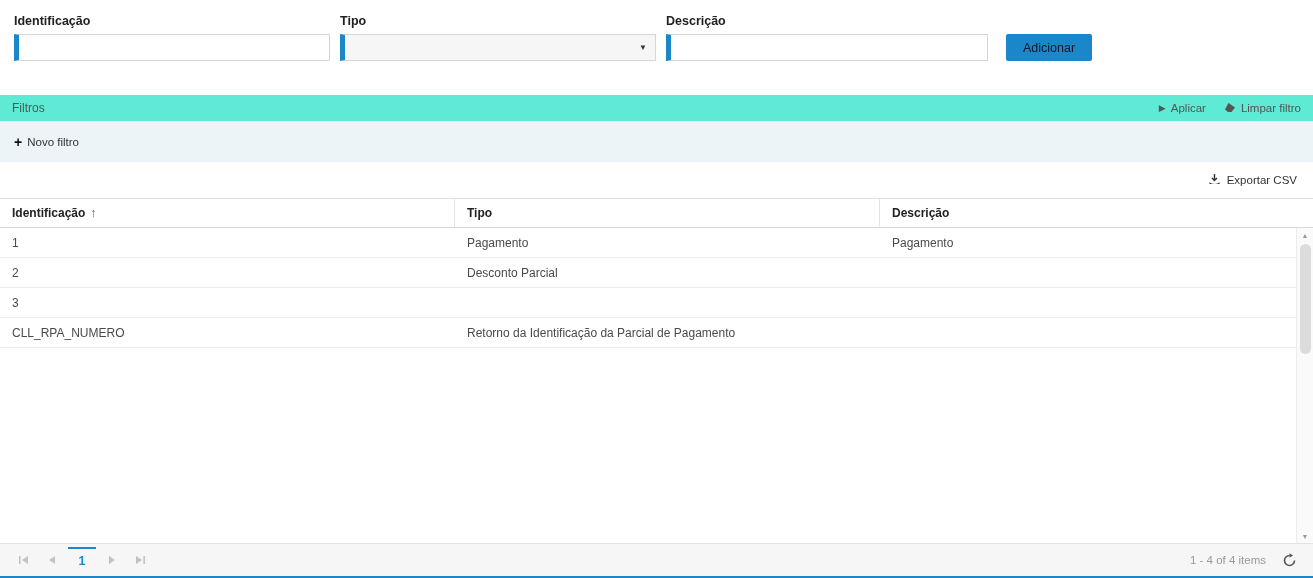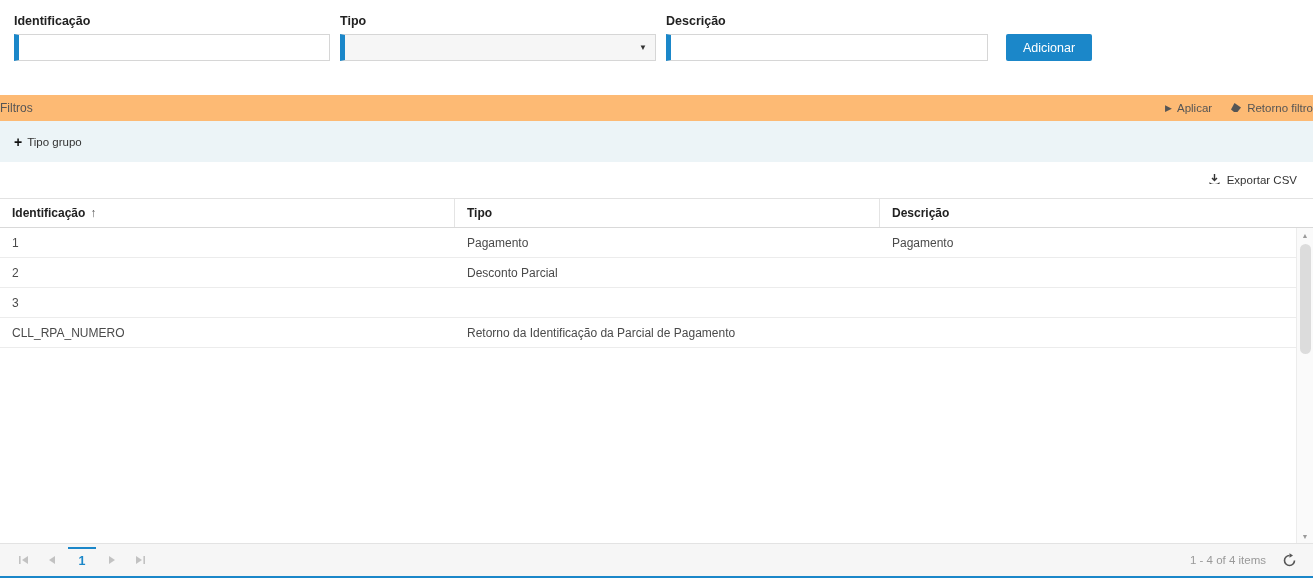--- a/index.html
+++ b/index.html
@@ -25,28 +25,28 @@
   }
   .select-box {
     background:#f6f6f6;
     display:flex; align-items:center; justify-content:flex-end;
     cursor:pointer;
   }
   .select-caret { font-size:8px; color:#333; margin-right:2px; }
   .field-desc .text-input { width:322px; }
   .add-btn {
     margin-left:8px; height:27px; padding:0 17px;
-    background:#1b87c9; color:#ffffff; border:none; border-radius:2px;
+    background:#1b87c9; color:#0f172a; border:none; border-radius:2px;
     font-family:inherit; font-size:12.5px; cursor:pointer;
   }
   
   .filters { margin-top:34px; }
   .filter-header {
-    height:26px; background:#fdba74;
-    display:flex; align-items:center; padding:0 0; color:#444;
+    height:26px; background:#5eead4;
+    display:flex; align-items:center; padding:0 12px; color:#444;
   }
   .filter-title { flex:1; font-size:12px; color:#555; }
   .filter-actions { display:flex; align-items:center; gap:18px; }
   .filter-action { display:flex; align-items:center; gap:5px; font-size:11.5px; color:#555; cursor:pointer; }
   .apply-glyph { font-size:9px; color:#555; }
   .filter-body {
     height:41px; background:#ecf4f7;
     display:flex; align-items:center; padding:0 14px;
   }
   .new-group { display:flex; align-items:center; gap:5px; font-size:11.5px; color:#333; cursor:pointer; }
@@ -125,28 +125,28 @@
       <span class="filter-action">
         <span class="apply-glyph">▶</span>
         <span>Aplicar</span>
       </span>
       <span class="filter-action">
         <span>
           <svg width="12" height="11" viewBox="0 0 12 11">
               <path d="M4.5 1 L11 5.5 L7.5 10 H4 L1 7.5 Z" fill="#555"></path>
             </svg>
         </span>
-        <span>Retorno filtro</span>
+        <span>Limpar filtro</span>
       </span>
     </div>
   </div>
   <div class="filter-body">
     <span class="new-group">
       <span class="plus-glyph">+</span>
-      <span>Tipo grupo</span>
+      <span>Novo filtro</span>
     </span>
   </div>
 </div>
 
 <div class="export-row">
   <span class="export-link">
     <span>
       <svg width="13" height="13" viewBox="0 0 13 13">
         <path d="M6.5 1 V7 M4 5 L6.5 7.5 L9 5" stroke="#333" stroke-width="1.4" fill="none"></path>
         <path d="M1.5 9 C3 11.5 10 11.5 11.5 9 L11.5 11 L1.5 11 Z" fill="#333"></path>

